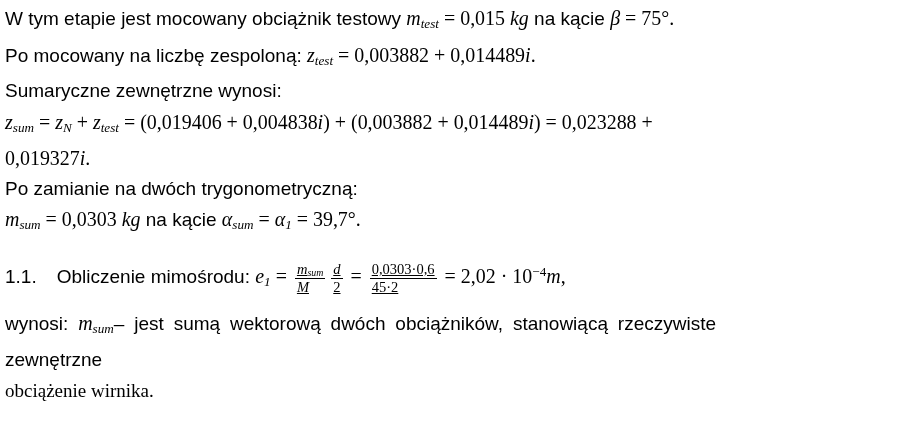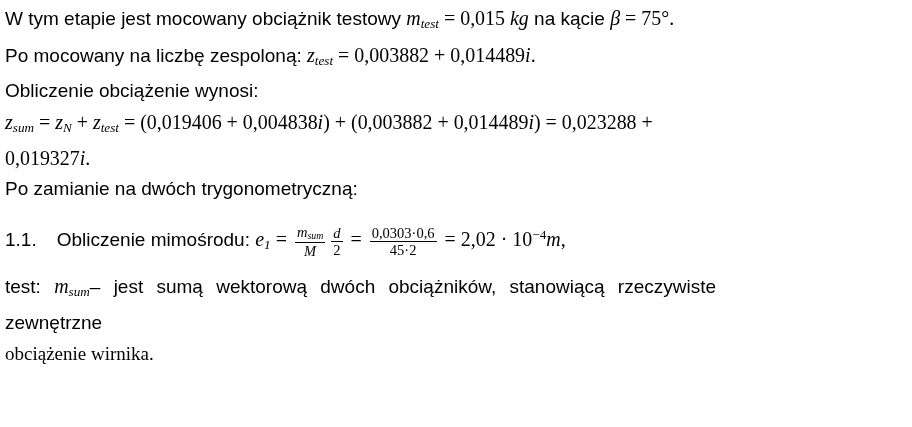--- a/index.html
+++ b/index.html
@@ -12,52 +12,53 @@
     overflow: hidden;
   }
   .page { padding: 3px 9px 0 5px; width: 725px; }
   .para { line-height: 30.5px; white-space: normal; }
   .math { font-family: "Liberation Serif", serif; font-size: 1.05em; }
   .mi { font-style: italic; }
   .msub { font-size: 0.66em; vertical-align: -0.24em; font-style: italic; letter-spacing: 0; }
   .msup { font-size: 0.66em; vertical-align: 0.5em; }
   .frac {
     display: inline-block; vertical-align: middle;
-    text-align: center; line-height: 1.12; padding: 0 3px;
+    text-align: left; line-height: 1.12; padding: 0 3px; text-decoration: underline;
   }
   .frac .fnum, .frac .fden { display: block; font-size: 14.5px; padding: 0 2px; }
   .frac .fden { border-top: 1.3px solid #000; }
   .frac .msub { font-size: 0.68em; }
   .eq { line-height: 48px; margin-top: 7px; margin-bottom: 2px; }
   .eq-center { text-align: center; line-height: 54px; margin-top: 9px; }
   .num-label { margin-right: 20px; }
   .justify-line { text-align: justify; text-align-last: justify; line-height: 31px; }
   .plain-line { line-height: 31px; font-family: Liberation Serif, serif; }
   .sect { margin-top: 9px; }
 </style>
 </head>
 <body>
 
 <div class="page">
 
   <div class="para"><span>W tym etapie jest mocowany obciążnik testowy </span><span class="math"><span class="mi">m</span><span class="msub">test</span><span> = 0,015 </span><span class="mi">kg</span></span><span> na kącie </span><span class="math"><span class="mi">β</span><span> = 75°.</span></span></div>
 
   <div class="para"><span>Po mocowany na liczbę zespoloną: </span><span class="math"><span class="mi">z</span><span class="msub">test</span><span> = 0,003882 + 0,014489</span><span class="mi">i</span><span>.</span></span></div>
 
-  <div class="para"><span>Obliczenie obciążenie wynosi:</span></div>
+  <div class="para"><span>Sumaryczne zewnętrzne wynosi:</span></div>
 
   <div class="para math"><span class="mi">z</span><span class="msub">sum</span><span> = </span><span class="mi">z</span><span class="msub">N</span><span> + </span><span class="mi">z</span><span class="msub">test</span><span> = (0,019406 + 0,004838</span><span class="mi">i</span><span>) + (0,003882 + 0,014489</span><span class="mi">i</span><span>) = 0,023288 +</span></div>
   <div class="para math"><span>0,019327</span><span class="mi">i</span><span>.</span></div>
 
   <div class="para"><span>Po zamianie na dwóch trygonometryczną:</span></div>
 
+  <div class="para"><span class="math"><span class="mi">m</span><span class="msub">sum</span><span> = 0,0303 </span><span class="mi">kg</span></span><span> na kącie </span><span class="math"><span class="mi">α</span><span class="msub">sum</span><span> = </span><span class="mi">α</span><span class="msub">1</span><span> = 39,7°.</span></span></div>
 
   <div class="para eq"><span class="num-label">1.1.</span><span>Obliczenie mimośrodu: </span><span class="math"><span class="mi">e</span><span class="msub">1</span><span> = </span><span class="frac"><span class="fnum"><span class="mi">m</span><span class="msub">sum</span></span><span class="fden"><span class="mi">M</span></span></span><span class="frac"><span class="fnum"><span class="mi">d</span></span><span class="fden"><span>2</span></span></span><span> = </span><span class="frac"><span class="fnum"><span>0,0303·0,6</span></span><span class="fden"><span>45·2</span></span></span><span> = 2,02 · 10</span><span class="msup">−4</span><span class="mi">m</span><span>,</span></span></div>
 
   <div>
-    <div class="justify-line"><span>test: </span><span class="math"><span class="mi">m</span><span class="msub">sum</span></span><span>– jest sumą wektorową dwóch obciążników, stanowiącą rzeczywiste zewnętrzne</span></div>
+    <div class="justify-line"><span>wynosi: </span><span class="math"><span class="mi">m</span><span class="msub">sum</span></span><span>– jest sumą wektorową dwóch obciążników, stanowiącą rzeczywiste zewnętrzne</span></div>
     <div class="plain-line"><span>obciążenie wirnika.</span></div>
   </div>
 
 
   <div class="eq-center math"></div>
 
 </div>
 
 </body></html>

